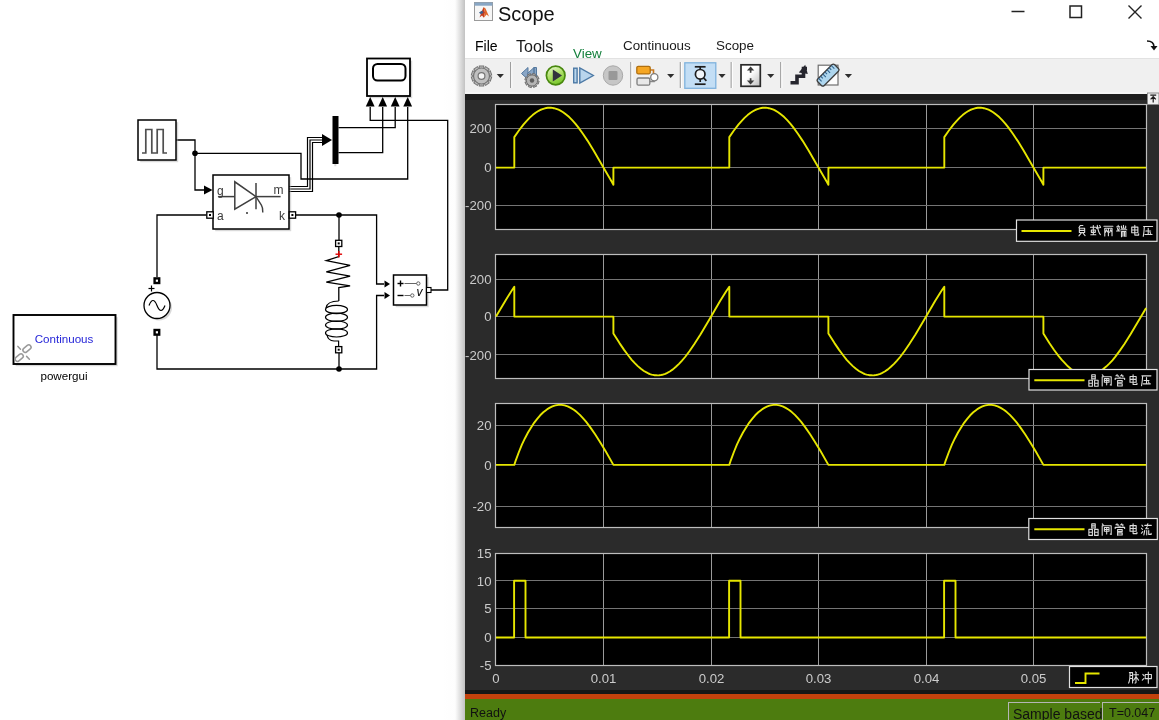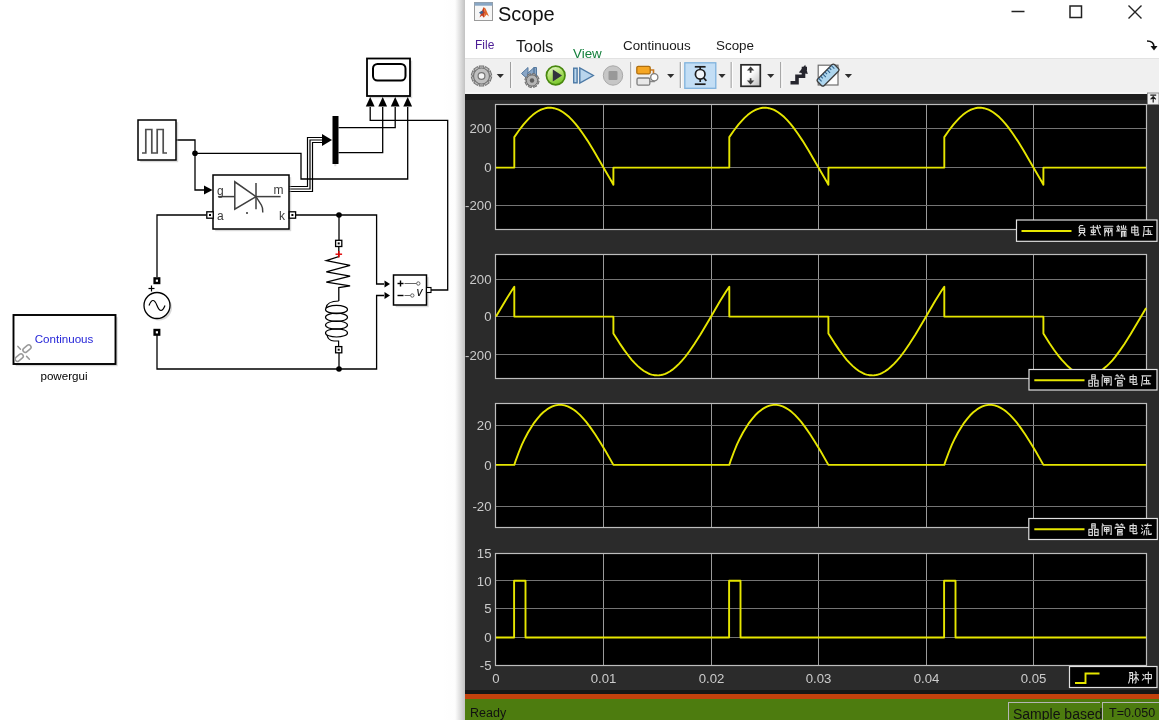--- a/index.html
+++ b/index.html
@@ -114,21 +114,21 @@
       <path d="M9.5,5 L5.5,15.5 L8,13.5 L9.8,15.8 L11,10.5 Z" fill="#c23b1e"></path>
       <path d="M9.5,5 L11,10.5 L9.8,15.8 L12.5,12.5 L15,14.5 L11.5,6.5 Z" fill="#e06528"></path>
       <path d="M5,10.5 L8.2,8.5 L9.5,10.8 L6.8,12.2 Z" fill="#3a5e8c"></path>
     </svg>
     <div style="position:absolute;left:498px;top:3px;font-size:20px;color:#111">Scope</div>
     <svg style="position:absolute;left:1000px;top:0" width="159" height="27">
       <line x1="11.5" y1="11.5" x2="24.5" y2="11.5" stroke="#222" stroke-width="1.5"></line>
       <rect x="70" y="6" width="11.5" height="11.5" fill="none" stroke="#222" stroke-width="1.5"></rect>
       <path d="M128.5,5.5 L141.5,18.5 M141.5,5.5 L128.5,18.5" stroke="#222" stroke-width="1.4"></path>
     </svg>
-<div style="position:absolute;left:475px;top:38px;font-size:12px;color:#4c1d95">File</div>
+<div style="position:absolute;left:475px;top:38px;font-size:14px;color:#000000">File</div>
     <div style="position:absolute;left:516px;top:38px;font-size:16px;color:#1a1a1a">Tools</div>
     <div style="position:absolute;left:573px;top:46px;font-size:13.4px;color:#15803d">View</div>
     <div style="position:absolute;left:623px;top:38px;font-size:13.4px;color:#1a1a1a">Continuous</div>
     <div style="position:absolute;left:716px;top:38px;font-size:13.4px;color:#1a1a1a">Scope</div>
     <svg style="position:absolute;left:1146px;top:38px" width="13" height="14">
       <path d="M1,3 Q8,3 8,9" fill="none" stroke="#111" stroke-width="1.6"></path>
       <path d="M4.5,8 L11.5,8 L8,12.5 Z" fill="#111"></path>
     </svg>
 <svg style="position:absolute;left:465px;top:58px" width="694" height="34">
       <g transform="translate(16.5,18)">
@@ -326,14 +326,14 @@
       <path transform="translate(1141.5,671.5) scale(1.1)" d="M1.2,2.6 L2.2,3.8 M0.7,7.9 L2.1,6.5 M3.4,2.7 H9.0 V6.5 H3.4 Z M6.2,0.4 V10.7" fill="none" stroke="#dcdcdc" stroke-width="1.0" stroke-linecap="round" stroke-linejoin="round"></path>
       <rect x="465" y="690" width="694" height="4" fill="#161616"></rect>
       <rect x="1147.5" y="93" width="11.5" height="11.5" fill="#f0f0f0" stroke="#8a8a8a" stroke-width="1"></rect>
       <path d="M1150.3,95.2 H1156.2 M1153.2,96.8 V102.5 M1150.6,99.3 L1153.2,96.6 L1155.8,99.3" fill="none" stroke="#1a1a1a" stroke-width="1.2"></path>
     </svg>
 <div style="position:absolute;left:465px;top:694px;width:694px;height:34px;background:#4d7c0f;border-top:5px solid #c2410c">
       <div style="position:absolute;left:5px;top:7px;font-size:12.5px;color:#111">Ready</div>
       <div style="position:absolute;left:543px;top:3px;width:92px;height:23px;border:1px solid #b5b5b5;border-right:none"></div>
       <div style="position:absolute;left:637px;top:3px;width:57px;height:23px;border:1px solid #b5b5b5;border-right:none"></div>
       <div style="position:absolute;left:548px;top:7px;font-size:14px;color:#111">Sample based</div>
-      <div style="position:absolute;left:644px;top:7px;font-size:12.5px;color:#111">T=0.050</div>
+      <div style="position:absolute;left:644px;top:7px;font-size:12.5px;color:#111">T=0.047</div>
     </div>
 </div>
 </body></html>

